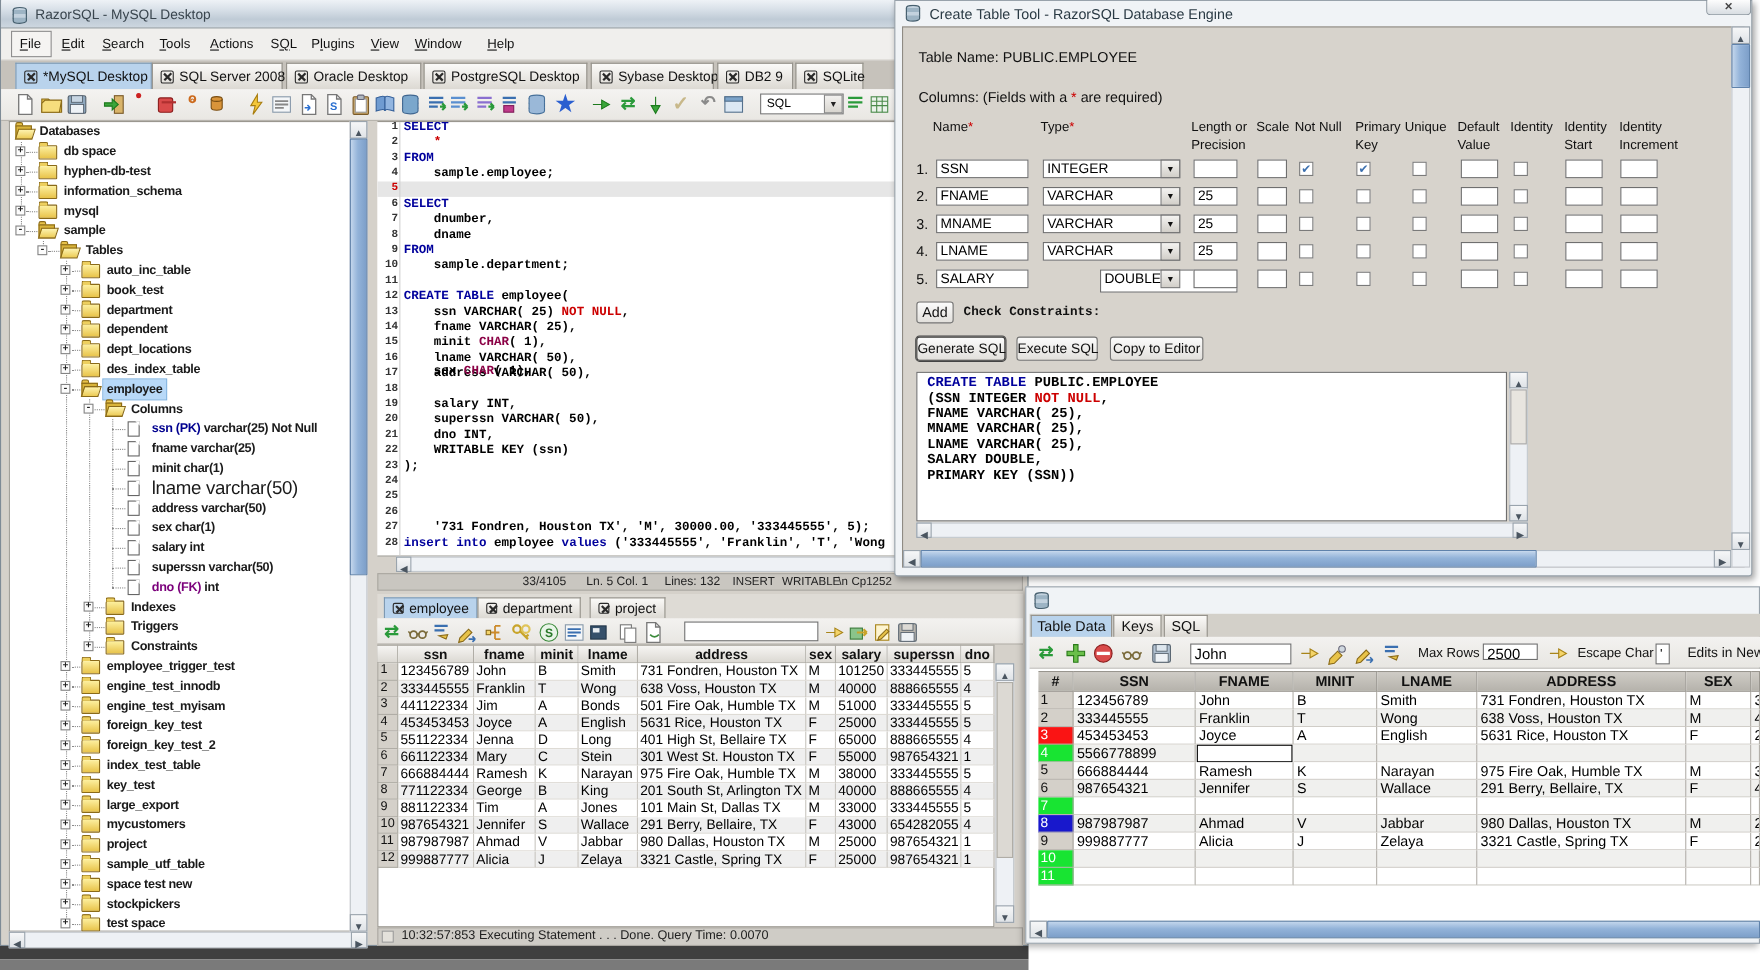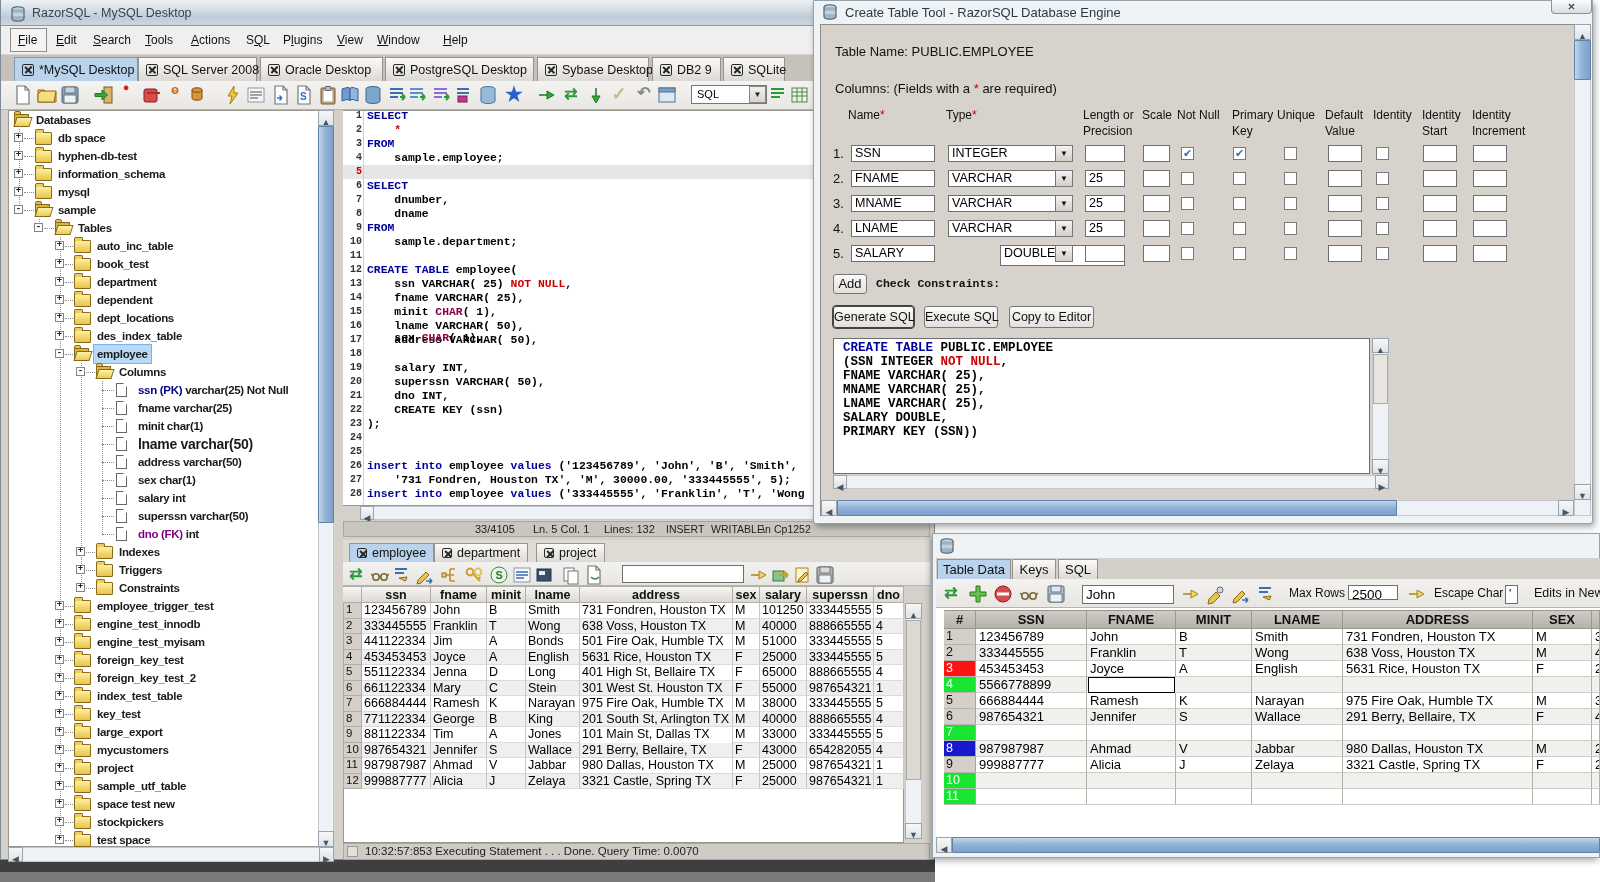--- a/index.html
+++ b/index.html
@@ -217,21 +217,21 @@
         <div class="fr"></div>
       </div>
 <div class="abs" style="left:108px;top:253px;height:18px;line-height:18px;font-size:11.5px;letter-spacing:-0.3px;font-weight:bold;color:#1a1a1a;padding:0 3px;white-space:nowrap;">Columns</div>
 <div class="pg" style="left:108px;top:273px"></div>
 <div class="abs" style="left:127px;top:271px;height:18px;line-height:18px;font-size:11.5px;letter-spacing:-0.3px;font-weight:bold;color:#1a1a1a;padding:0 3px;white-space:nowrap;"><b style="color:#00008f">ssn (PK)</b> varchar(25) Not Null</div>
 <div class="pg" style="left:108px;top:291px"></div>
 <div class="abs" style="left:127px;top:289px;height:18px;line-height:18px;font-size:11.5px;letter-spacing:-0.3px;font-weight:bold;color:#1a1a1a;padding:0 3px;white-space:nowrap;">fname varchar(25)</div>
 <div class="pg" style="left:108px;top:309px"></div>
 <div class="abs" style="left:127px;top:307px;height:18px;line-height:18px;font-size:11.5px;letter-spacing:-0.3px;font-weight:bold;color:#1a1a1a;padding:0 3px;white-space:nowrap;">minit char(1)</div>
 <div class="pg" style="left:108px;top:327px"></div>
-<div class="abs" style="left:127px;top:325px;height:18px;line-height:18px;font-size:14px;letter-spacing:-0.3px;font-weight:bold;color:#1a1a1a;padding:0 3px;white-space:nowrap;text-align:right;">lname varchar(50)</div>
+<div class="abs" style="left:127px;top:325px;height:18px;line-height:18px;font-size:17px;letter-spacing:-0.3px;font-weight:normal;color:#1a1a1a;padding:0 3px;white-space:nowrap;text-align:right;">lname varchar(50)</div>
 <div class="pg" style="left:108px;top:345px"></div>
 <div class="abs" style="left:127px;top:343px;height:18px;line-height:18px;font-size:11.5px;letter-spacing:-0.3px;font-weight:bold;color:#1a1a1a;padding:0 3px;white-space:nowrap;">address varchar(50)</div>
 <div class="pg" style="left:108px;top:363px"></div>
 <div class="abs" style="left:127px;top:361px;height:18px;line-height:18px;font-size:11.5px;letter-spacing:-0.3px;font-weight:bold;color:#1a1a1a;padding:0 3px;white-space:nowrap;">sex char(1)</div>
 <div class="pg" style="left:108px;top:381px"></div>
 <div class="abs" style="left:127px;top:379px;height:18px;line-height:18px;font-size:11.5px;letter-spacing:-0.3px;font-weight:bold;color:#1a1a1a;padding:0 3px;white-space:nowrap;">salary int</div>
 <div class="pg" style="left:108px;top:399px"></div>
 <div class="abs" style="left:127px;top:397px;height:18px;line-height:18px;font-size:11.5px;letter-spacing:-0.3px;font-weight:bold;color:#1a1a1a;padding:0 3px;white-space:nowrap;">superssn varchar(50)</div>
 <div class="pg" style="left:108px;top:417px"></div>
 <div class="abs" style="left:127px;top:415px;height:18px;line-height:18px;font-size:11.5px;letter-spacing:-0.3px;font-weight:bold;color:#1a1a1a;padding:0 3px;white-space:nowrap;"><b style="color:#7b007b">dno (FK)</b> int</div>
@@ -334,27 +334,26 @@
 <div class="abs" style="left:24px;top:222px;height:14px;line-height:14px;font-family:'Liberation Mono',monospace;font-size:11.4px;font-weight:bold;color:#000;white-space:pre">    address VARCHAR( 50),</div>
 <div class="abs" style="left:0;top:236px;width:19px;height:14px;line-height:14px;font-family:'Liberation Mono',monospace;font-size:10px;font-weight:bold;color:#333;text-align:right">18</div>
 <div class="abs" style="left:24px;top:220px;height:14px;line-height:14px;font-family:'Liberation Mono',monospace;font-size:11.4px;font-weight:bold;color:#000;white-space:pre">    sex <b style="color:#8b0045">CHAR</b>( 1),</div>
 <div class="abs" style="left:0;top:250px;width:19px;height:14px;line-height:14px;font-family:'Liberation Mono',monospace;font-size:10px;font-weight:bold;color:#333;text-align:right">19</div>
 <div class="abs" style="left:24px;top:250px;height:14px;line-height:14px;font-family:'Liberation Mono',monospace;font-size:11.4px;font-weight:bold;color:#000;white-space:pre">    salary INT,</div>
 <div class="abs" style="left:0;top:264px;width:19px;height:14px;line-height:14px;font-family:'Liberation Mono',monospace;font-size:10px;font-weight:bold;color:#333;text-align:right">20</div>
 <div class="abs" style="left:24px;top:264px;height:14px;line-height:14px;font-family:'Liberation Mono',monospace;font-size:11.4px;font-weight:bold;color:#000;white-space:pre">    superssn VARCHAR( 50),</div>
 <div class="abs" style="left:0;top:278px;width:19px;height:14px;line-height:14px;font-family:'Liberation Mono',monospace;font-size:10px;font-weight:bold;color:#333;text-align:right">21</div>
 <div class="abs" style="left:24px;top:278px;height:14px;line-height:14px;font-family:'Liberation Mono',monospace;font-size:11.4px;font-weight:bold;color:#000;white-space:pre">    dno INT,</div>
 <div class="abs" style="left:0;top:292px;width:19px;height:14px;line-height:14px;font-family:'Liberation Mono',monospace;font-size:10px;font-weight:bold;color:#333;text-align:right">22</div>
-<div class="abs" style="left:24px;top:292px;height:14px;line-height:14px;font-family:'Liberation Mono',monospace;font-size:11.4px;font-weight:bold;color:#000;white-space:pre">    CREATE KEY (ssn)</div>
+<div class="abs" style="left:24px;top:292px;height:14px;line-height:14px;font-family:'Liberation Mono',monospace;font-size:11.4px;font-weight:bold;color:#000;white-space:pre">    WRITABLE KEY (ssn)</div>
 <div class="abs" style="left:0;top:306px;width:19px;height:14px;line-height:14px;font-family:'Liberation Mono',monospace;font-size:10px;font-weight:bold;color:#333;text-align:right">23</div>
 <div class="abs" style="left:24px;top:306px;height:14px;line-height:14px;font-family:'Liberation Mono',monospace;font-size:11.4px;font-weight:bold;color:#000;white-space:pre">);</div>
 <div class="abs" style="left:0;top:320px;width:19px;height:14px;line-height:14px;font-family:'Liberation Mono',monospace;font-size:10px;font-weight:bold;color:#333;text-align:right">24</div>
 <div class="abs" style="left:0;top:334px;width:19px;height:14px;line-height:14px;font-family:'Liberation Mono',monospace;font-size:10px;font-weight:bold;color:#333;text-align:right">25</div>
 <div class="abs" style="left:0;top:348px;width:19px;height:14px;line-height:14px;font-family:'Liberation Mono',monospace;font-size:10px;font-weight:bold;color:#333;text-align:right">26</div>
-<div class="abs" style="left:24px;top:348px;height:14px;line-height:14px;font-family:'Liberation Mono',monospace;font-size:11.4px;font-weight:bold;color:#000;white-space:pre"><b style="color:#00009c">insert into</b> employee <b style="color:#00009c">values</b> ('123456789', 'John', 'B', 'Smith',</div>
 <div class="abs" style="left:0;top:362px;width:19px;height:14px;line-height:14px;font-family:'Liberation Mono',monospace;font-size:10px;font-weight:bold;color:#333;text-align:right">27</div>
 <div class="abs" style="left:24px;top:362px;height:14px;line-height:14px;font-family:'Liberation Mono',monospace;font-size:11.4px;font-weight:bold;color:#000;white-space:pre">    '731 Fondren, Houston TX', 'M', 30000.00, '333445555', 5);</div>
 <div class="abs" style="left:0;top:376px;width:19px;height:14px;line-height:14px;font-family:'Liberation Mono',monospace;font-size:10px;font-weight:bold;color:#333;text-align:right">28</div>
 <div class="abs" style="left:24px;top:376px;height:14px;line-height:14px;font-family:'Liberation Mono',monospace;font-size:11.4px;font-weight:bold;color:#000;white-space:pre"><b style="color:#00009c">insert into</b> employee <b style="color:#00009c">values</b> ('333445555', 'Franklin', 'T', 'Wong</div>
 </div>
 <div class="sbh abs" style="left:360px;top:506px;width:570px;height:14px"></div>
 <div class="sbtn abs" style="left:360px;top:506px;width:14px;height:14px"><span class="arr">◀</span></div>
 <div class="sbtn abs" style="left:916px;top:506px;width:14px;height:14px"><span class="arr">▶</span></div>
 <div class="abs" style="left:343px;top:521px;width:587px;height:16px;background:#c9c6c0;border:1px solid #aaa7a1"></div>
 <div class="abs" style="left:475px;top:523px;font-size:11px;color:#222;white-space:nowrap">33/4105</div>

